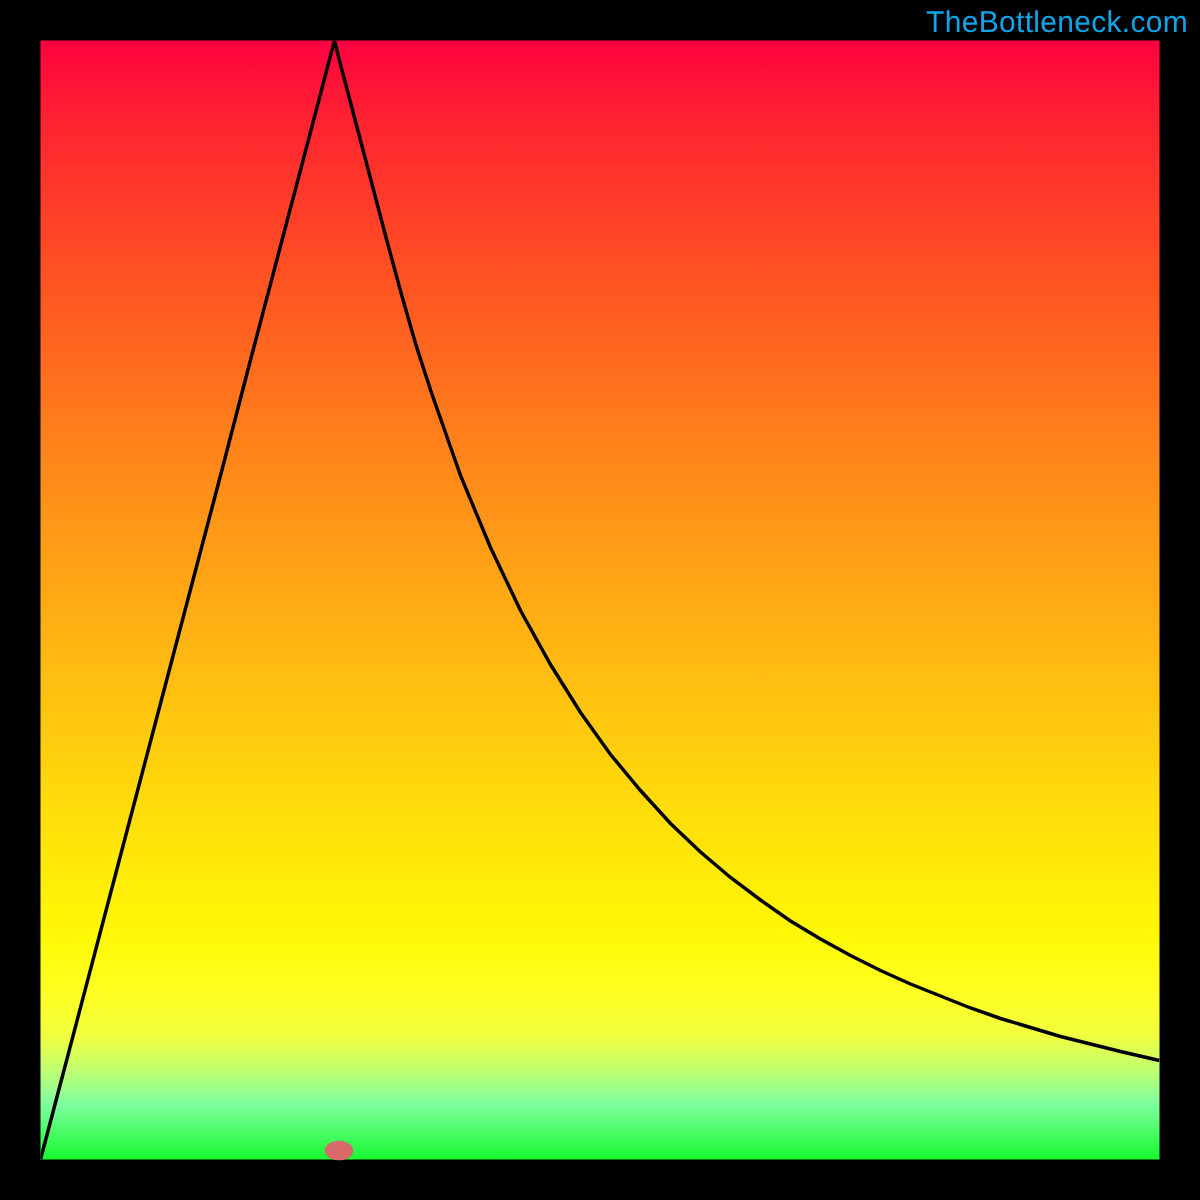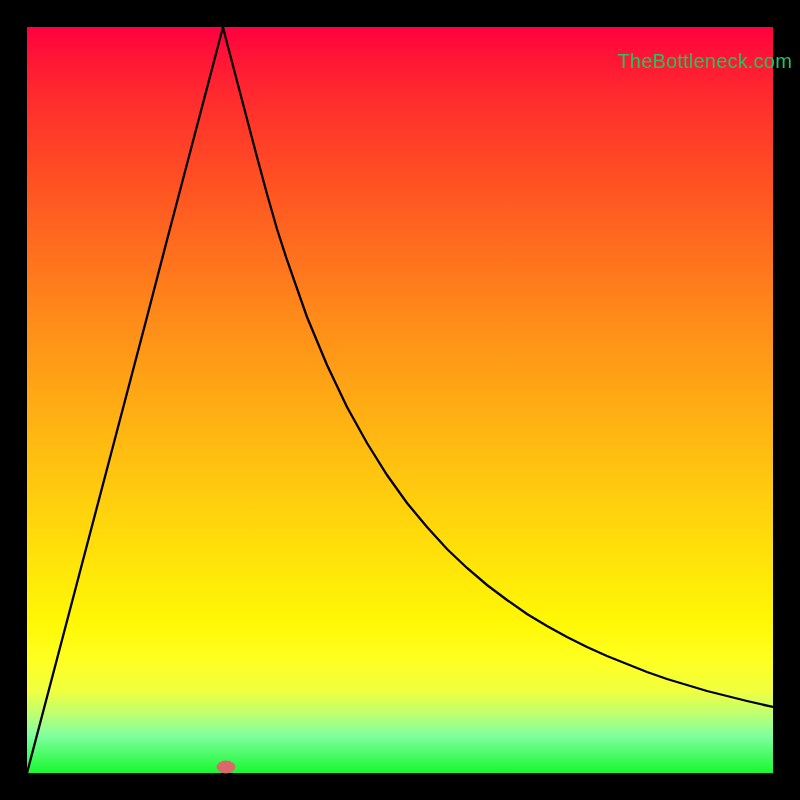--- a/index.html
+++ b/index.html
@@ -55,24 +55,23 @@
     border-radius: 50%;
     background: #d86a6a;
     transform: translate(-50%, -50%);
   }
   .watermark {
     position: absolute;
     top: 4px;
     right: 8px;
     font-family: Arial, Helvetica, sans-serif;
     font-size: 20px;
-    color: #22c55e;
+    color: #0ea5e9;
     letter-spacing: 0.2px;
     user-select: none;
-    margin-top: 46px;
   }
 </style>
 </head>
 <body>
 
 <div class="frame">
   <div class="plot"></div>
   <svg class="curve" viewBox="0 0 746 746" preserveAspectRatio="none">
     <path fill="none" stroke="#000000" stroke-width="2.3" d="M0 746 L20 670 L40 594 L60 518 L80 442 L100 366 L120 290 L140 213 L160 137 L180 61 L196 0 L200 16 L210 54 L220 92 L230 130 L240 167 L250 202 L260 233 L280 290 L300 338 L320 380 L340 416 L360 448 L380 476 L400 500 L420 522 L440 541 L460 558 L480 573 L500 587 L520 599 L540 610 L560 620 L580 629 L600 637 L620 645 L640 652 L660 658 L680 664 L700 669 L720 674 L746 680"></path>
   </svg>

